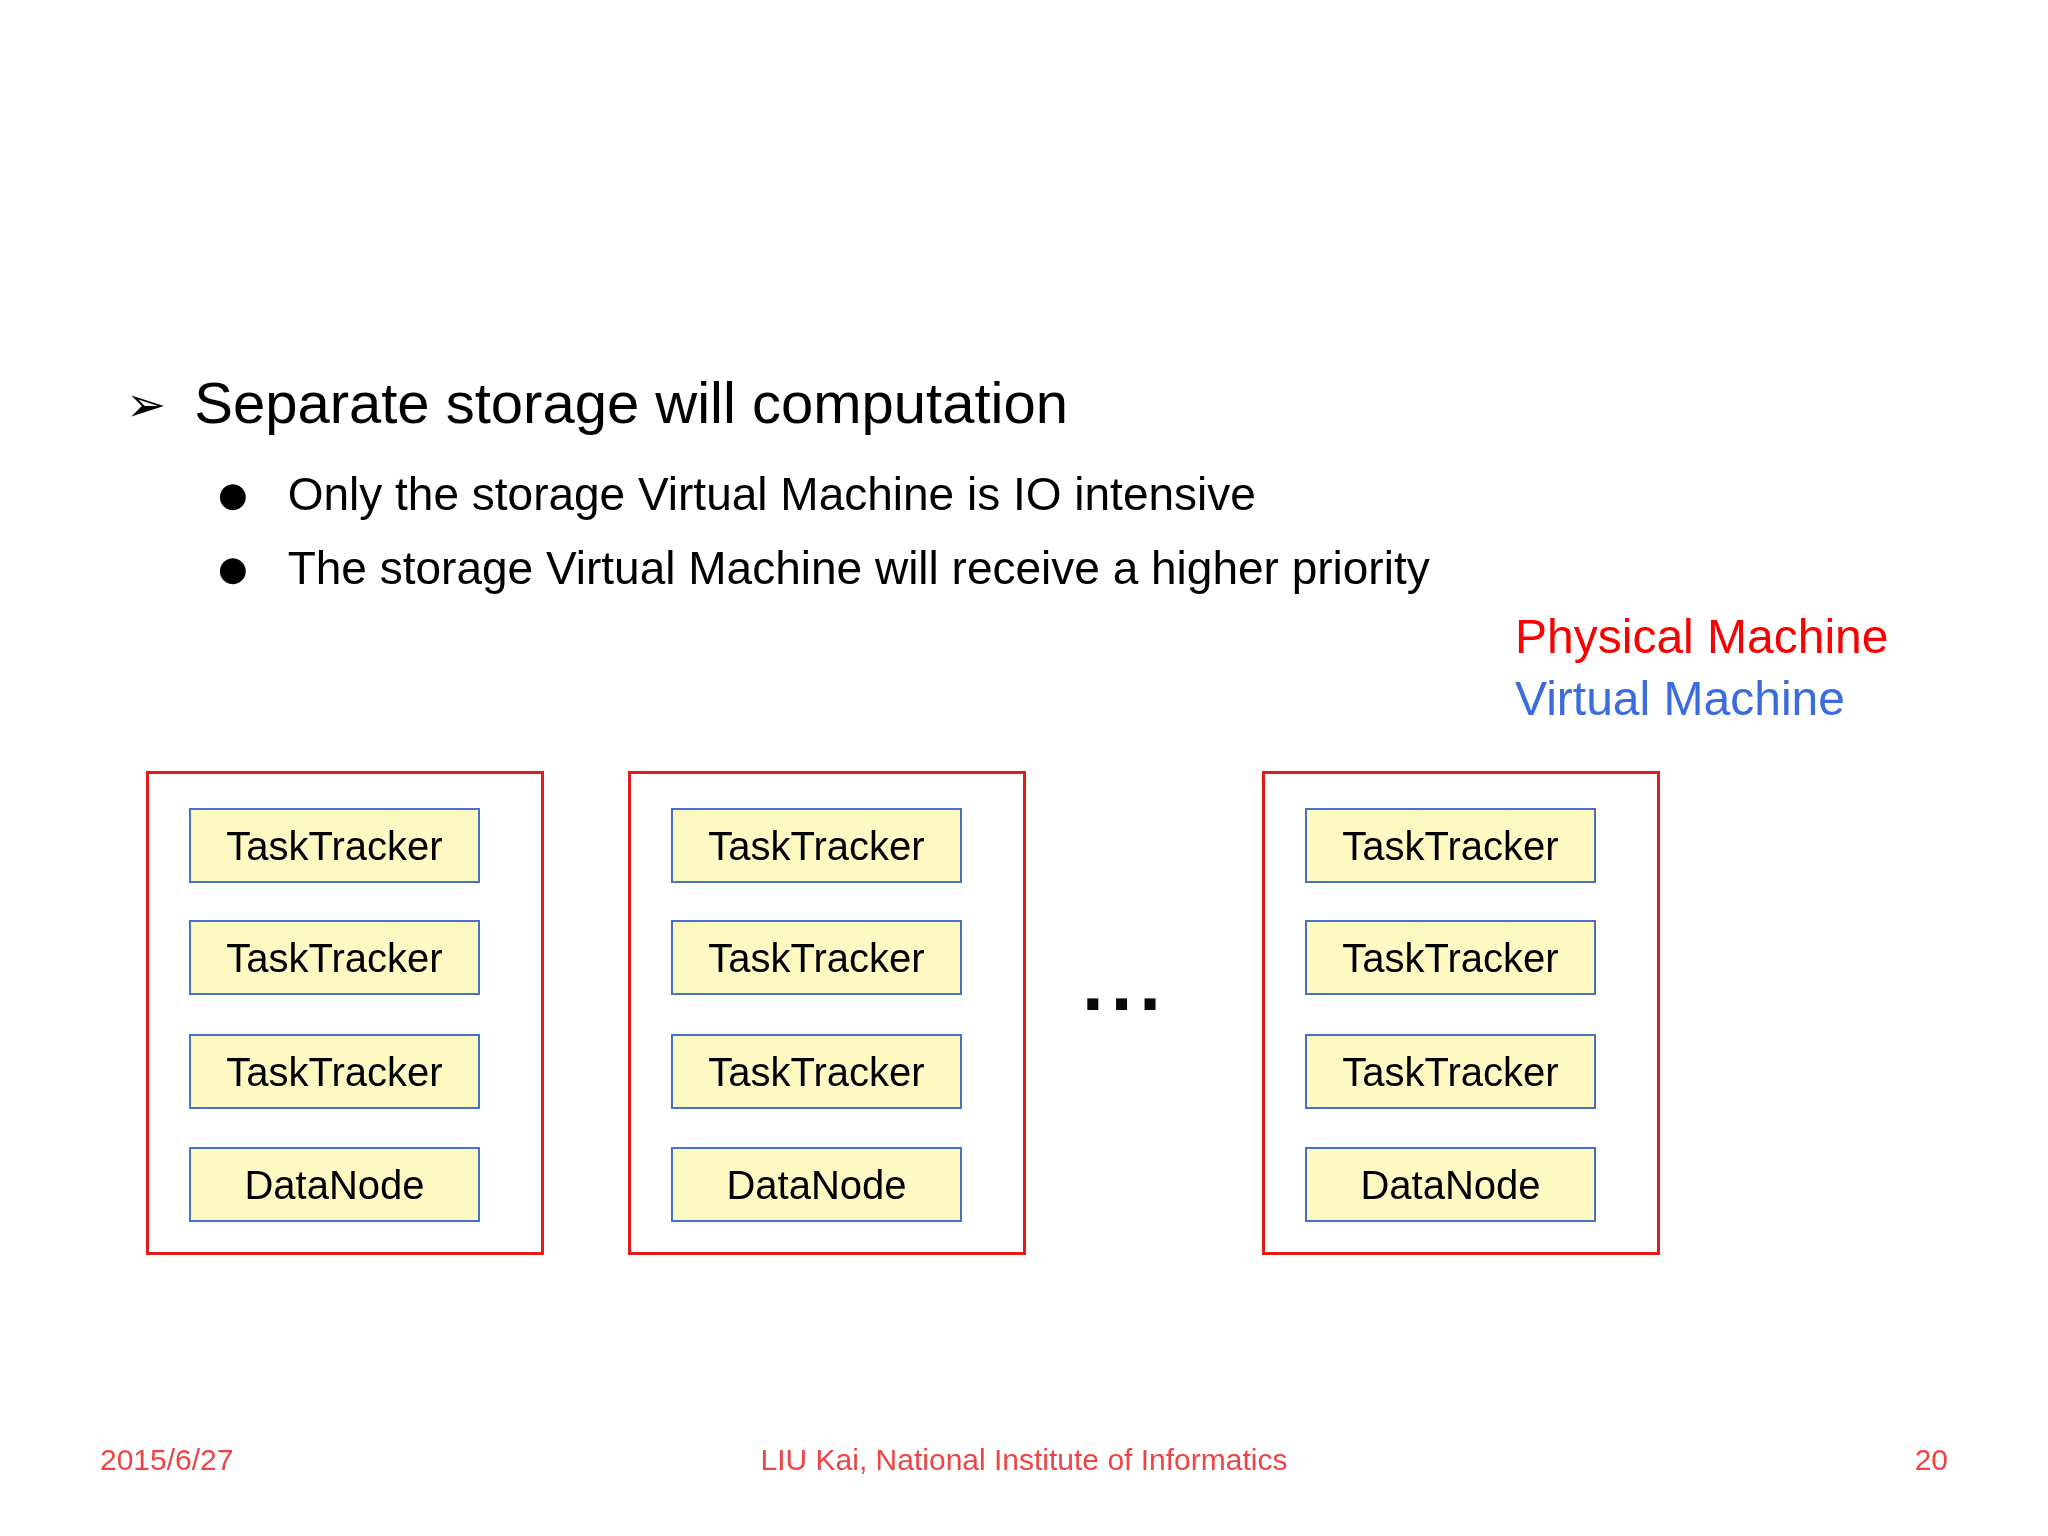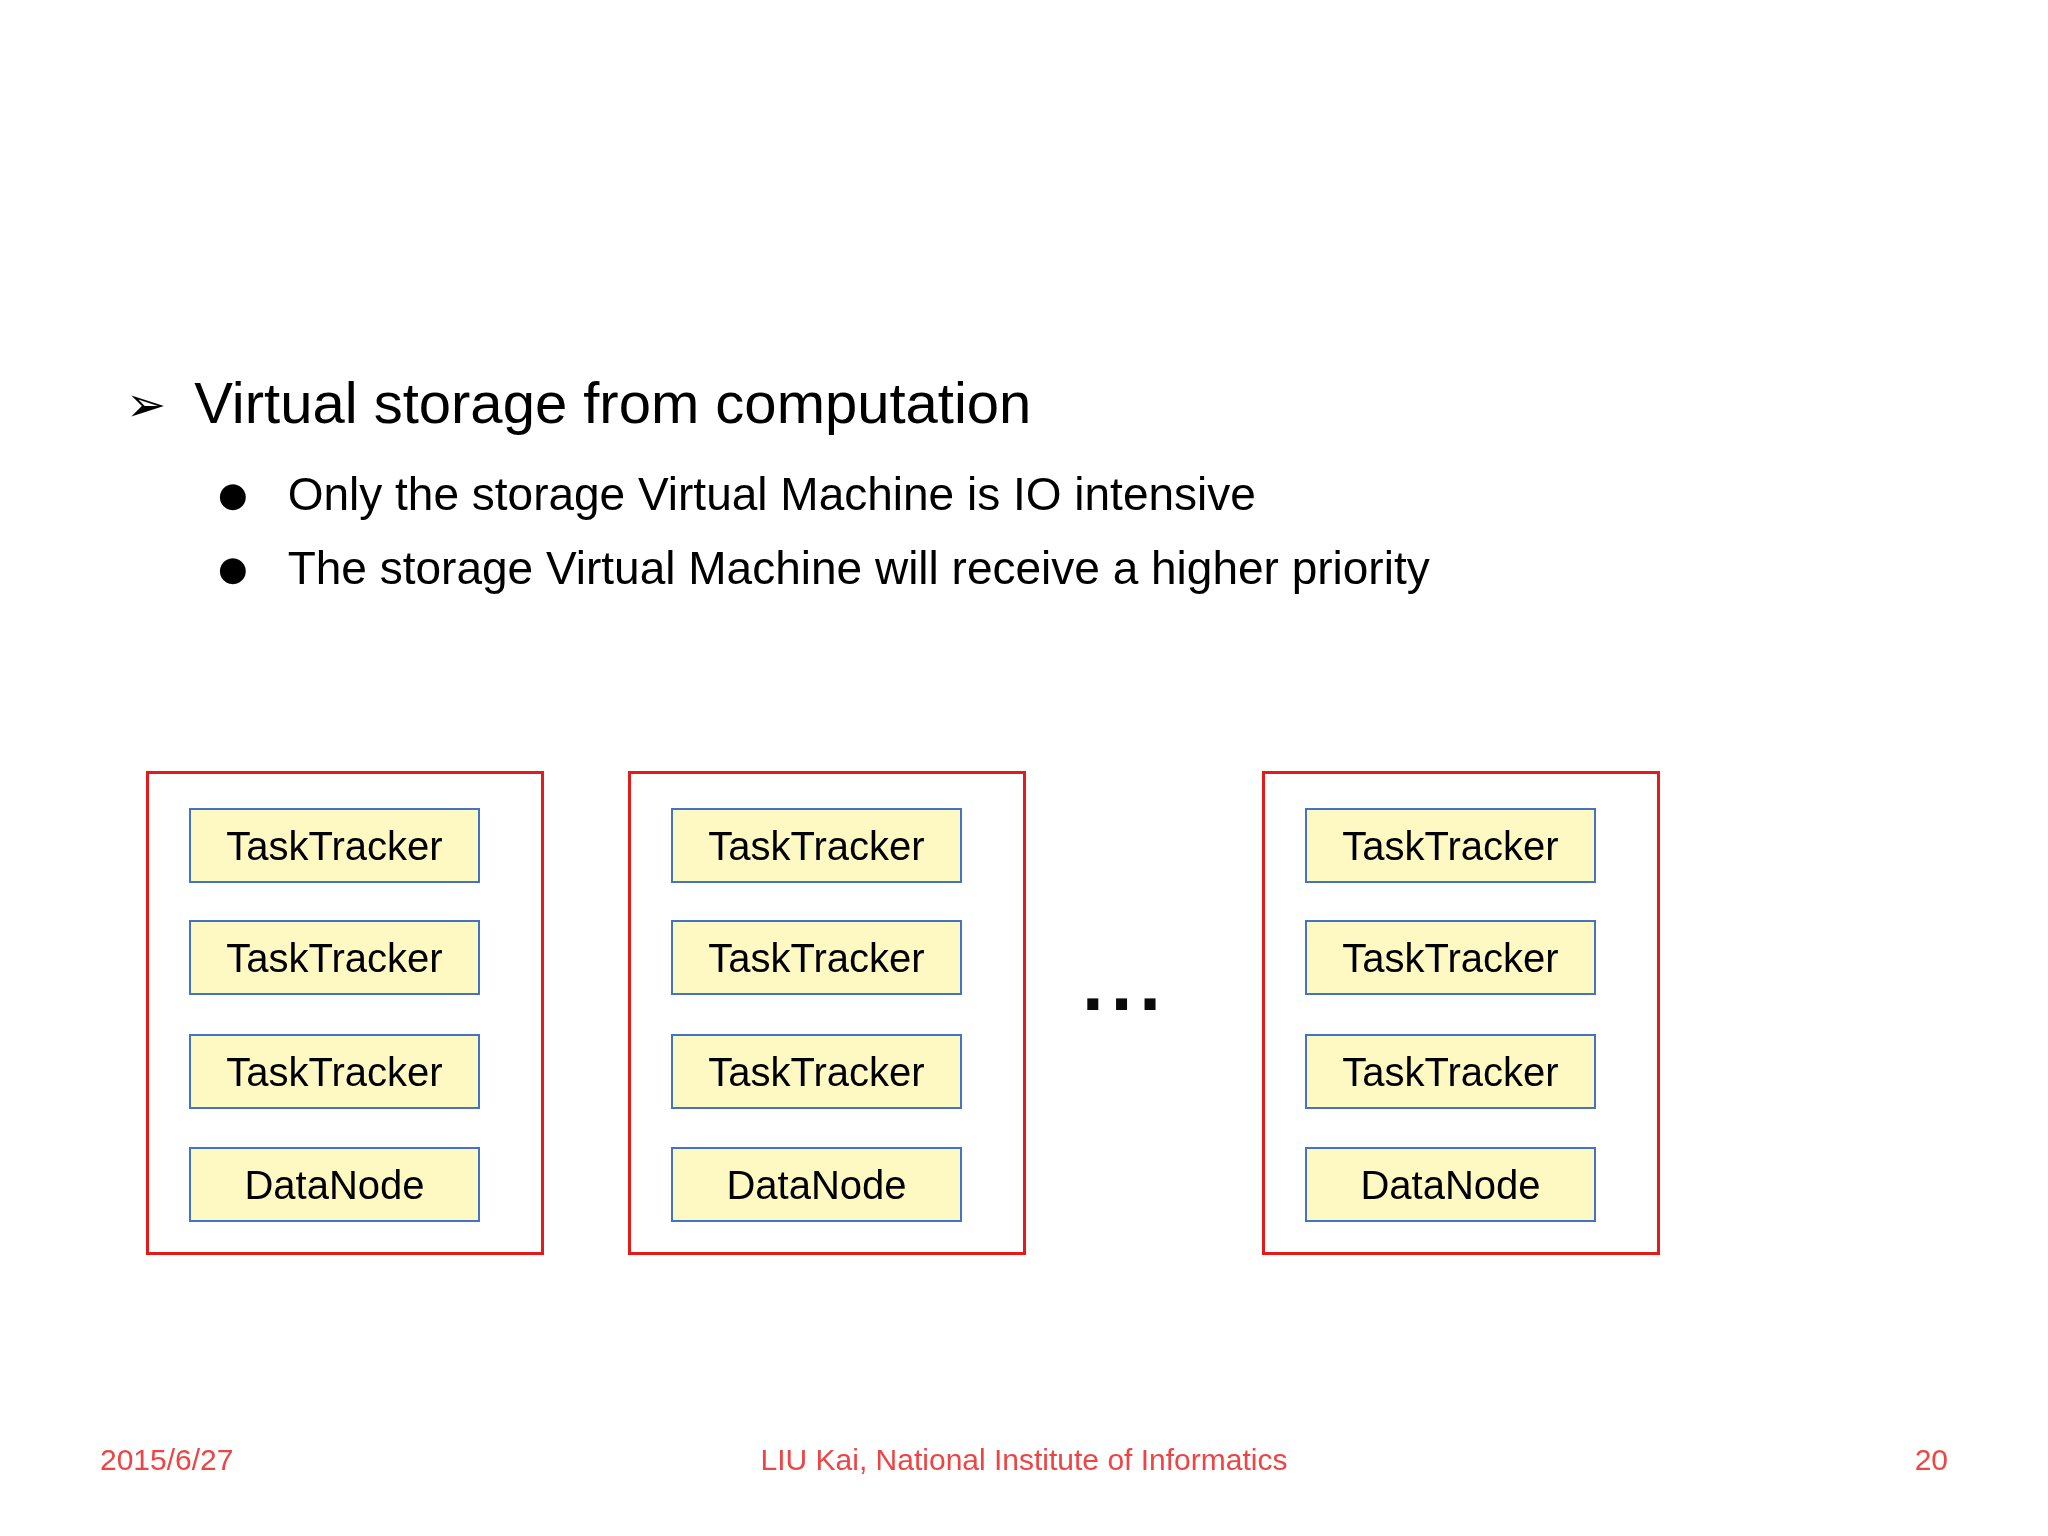--- a/index.html
+++ b/index.html
@@ -126,33 +126,37 @@
   .footer .page   { position: absolute; right: 100px; }
 </style>
 </head>
 <body>
 
 <div class="slide">
 
 
   <div class="bullet-l1">
     <span class="marker">➢</span>
-    <span>Virtual storage from computation</span>
+    <span>Separate storage will computation</span>
   </div>
 
   <div class="bullet-l2 row1">
     <span class="marker">●</span>
     <span>Only the storage Virtual Machine is IO intensive</span>
   </div>
 
   <div class="bullet-l2 row2">
     <span class="marker">●</span>
     <span>The storage Virtual Machine will receive a higher priority</span>
   </div>
 
+  <div class="legend">
+    <div class="physical">Physical Machine</div>
+    <div class="virtual">Virtual Machine</div>
+  </div>
 
   <div class="machine m1">
     <div class="node n1">TaskTracker</div>
     <div class="node n2">TaskTracker</div>
     <div class="node n3">TaskTracker</div>
     <div class="node n4">DataNode</div>
   </div>
 
   <div class="machine m2">
     <div class="node n1">TaskTracker</div>

